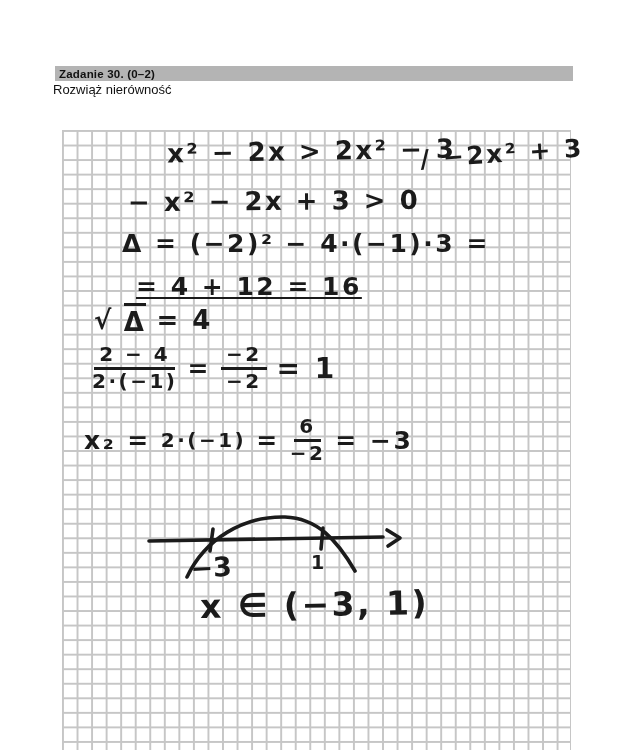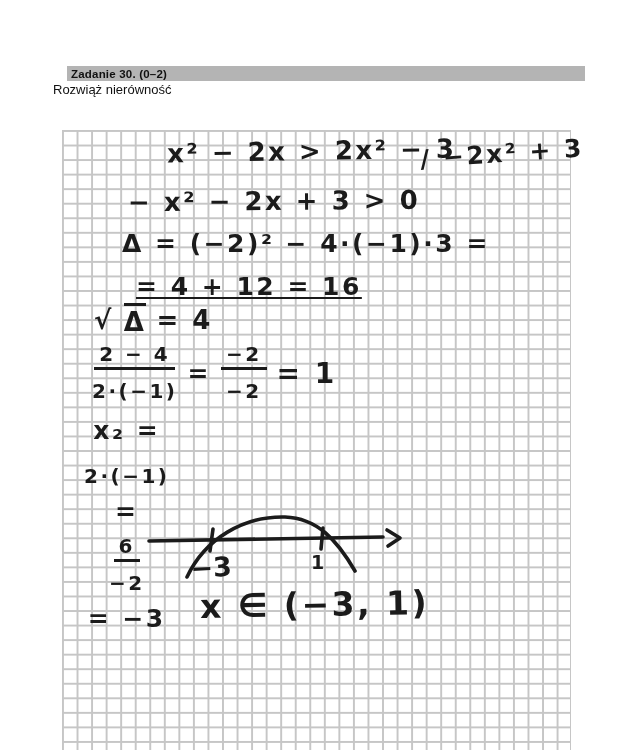--- a/index.html
+++ b/index.html
@@ -1,36 +1,36 @@
 <!DOCTYPE html>
 <html><head>
 <meta charset="utf-8">
 <style>
   html,body{margin:0;padding:0;background:#ffffff;}
   .page{position:relative;width:628px;height:750px;background:#ffffff;overflow:hidden;
         font-family:"Liberation Sans",sans-serif;}
   .header-bar{position:absolute;left:55px;top:66px;width:518px;height:15px;
-        background:#b4b4b4;display:flex;align-items:center;margin-left:12px;}
+        background:#b4b4b4;display:flex;align-items:center;}
   .header-bar span{font-size:11.5px;font-weight:bold;color:#111;padding-left:4px;letter-spacing:.2px;}
   .instruction{position:absolute;left:53px;top:82px;font-size:13px;color:#111;}
   .formula{position:absolute;left:55px;top:96px;width:518px;text-align:center;
         font-family:"DejaVu Serif",serif;font-style:italic;font-size:13.5px;color:#111;}
   .grid-paper{position:absolute;left:62px;top:130px;width:508px;height:620px;
         background-color:#ffffff;
         background-image:
           linear-gradient(to right,#c6c6c6 1.5px,transparent 1.5px),
           linear-gradient(to bottom,#c6c6c6 1.5px,transparent 1.5px);
         background-size:14.55px 14.55px;
         border-right:1.5px solid #c6c6c6;}
   .hw{position:absolute;font-family:"DejaVu Sans",sans-serif;font-weight:bold;
         color:#1b1b1b;letter-spacing:2.5px;white-space:nowrap;}
   .eqrow{display:flex;align-items:center;gap:10px;}
   .frac{display:inline-flex;flex-direction:column;align-items:center;line-height:1.05;font-size:20px;justify-content:center;}
   .frac .num{border-bottom:3px solid #1b1b1b;padding:0 5px 2px;}
-  .frac .den{padding-top:11px;}
+  .frac .den{padding-top:1px;}
   .radicand{border-top:3px solid #1b1b1b;padding-top:1px;}
   .sketch{position:absolute;left:73px;top:363px;}
   svg text{font-family:"DejaVu Sans",sans-serif;font-weight:bold;fill:#1b1b1b;}
 </style>
 </head>
 <body>
 
 <div class="page">
 
   <div class="header-bar">
@@ -64,21 +64,21 @@
         <span class="den">2·(−1)</span>
       </span>
       <span>=</span>
       <span class="frac">
         <span class="num">−2</span>
         <span class="den">−2</span>
       </span>
       <span style="font-size:28px;">= 1</span>
     </div>
 
-    <div class="hw eqrow" style="left:22px;top:286px;font-size:25px;flex-direction:column;">
+    <div class="hw eqrow" style="left:22px;top:286px;font-size:25px;">
       <span>x₂ =</span>
       <span class="frac">
         <span class="den">2·(−1)</span>
       </span>
       <span>=</span>
       <span class="frac">
         <span class="num">6</span>
         <span class="den">−2</span>
       </span>
       <span>= −3</span>

